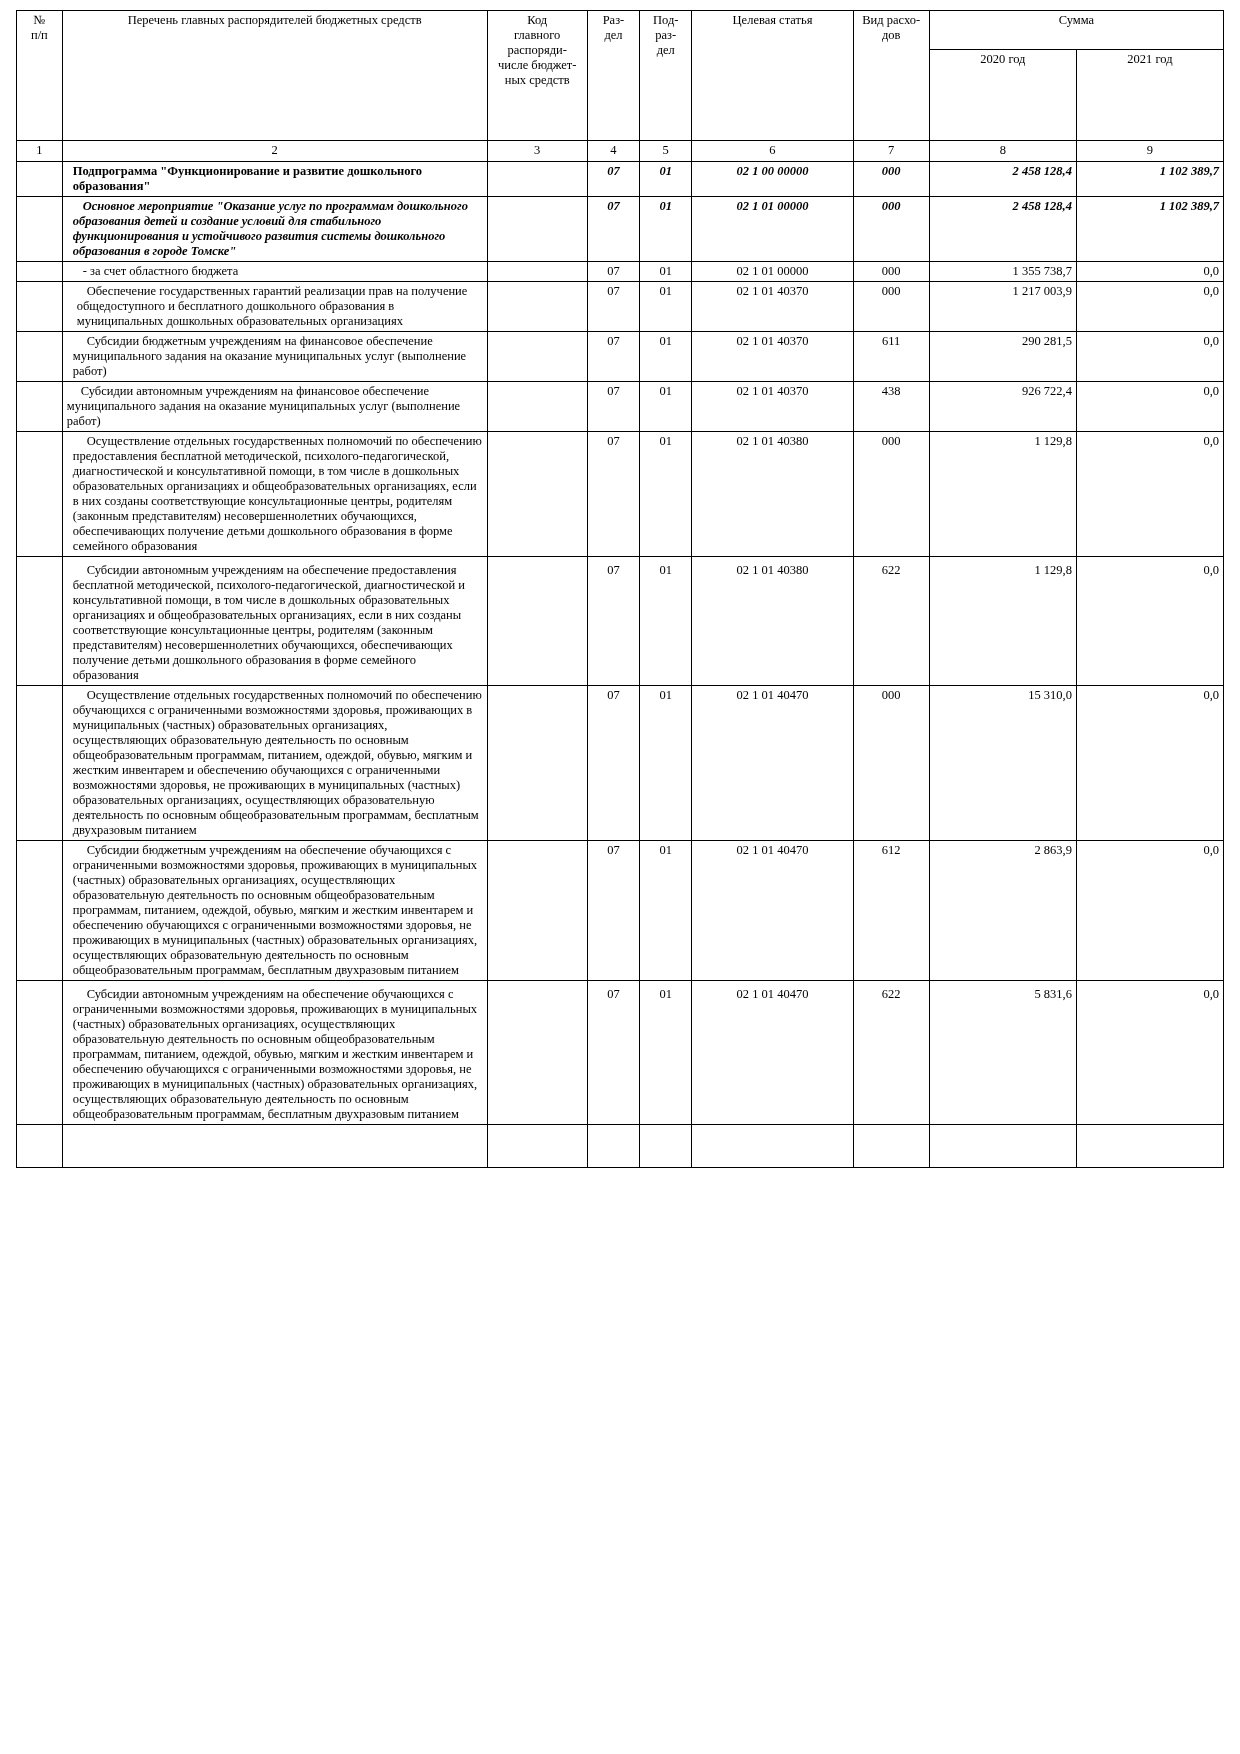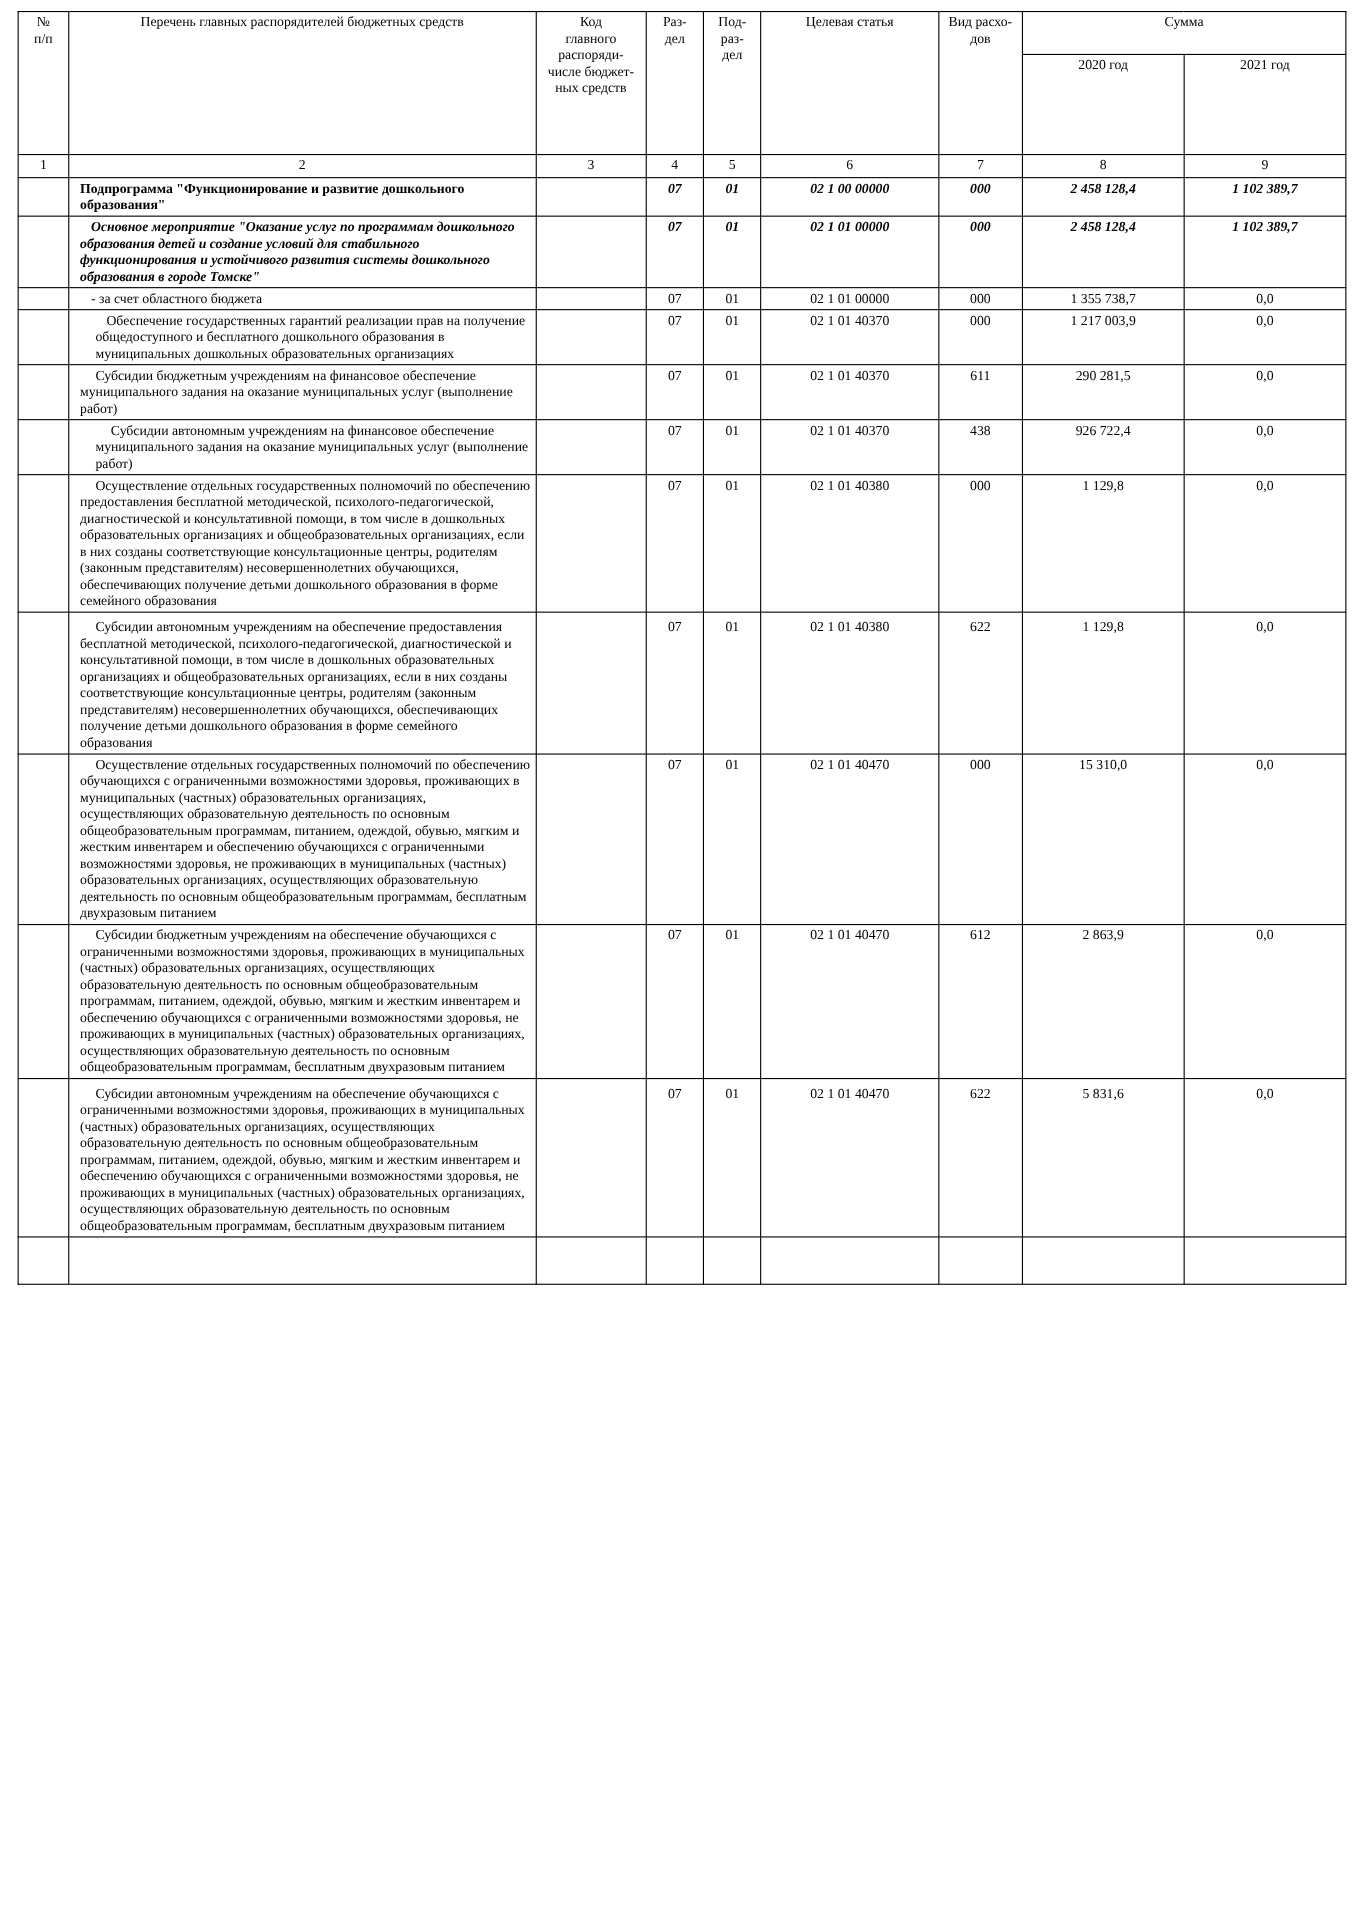--- a/index.html
+++ b/index.html
@@ -52,21 +52,21 @@
     line-height: 1.25;
   }
   .hdr-tall { height: 120px; }
   .numrow td {
     text-align: center;
     height: 16px;
     font-size: 12.5px;
     padding: 1px 2px;
   }
   .ctr { text-align: center; }
-  .right { text-align: center; }
+  .right { text-align: right; }
   .bi { font-weight: bold; font-style: italic; }
   .b { font-weight: bold; }
   .i { }
   td.txt { text-align: left; }
   .thick-top td { border-top: 2px solid #000; }
   .last-spacer td { border-left: 1px solid #000; border-right: 1px solid #000; border-bottom: none; border-top: 1px solid #000; height: 38px; }
 </style>
 </head>
 <body>
 
@@ -162,21 +162,21 @@
         <td class="ctr">07</td>
         <td class="ctr">01</td>
         <td class="ctr">02 1 01 00000</td>
         <td class="ctr">000</td>
         <td class="right i">1 355 738,7</td>
         <td class="right i">0,0</td>
       </tr>
 
       <tr>
         <td></td>
-        <td class="txt i" style="padding-left:24px; text-indent:10px;">Обеспечение государственных гарантий реализации прав на получение общедоступного и бесплатного дошкольного образования в муниципальных дошкольных образовательных организациях</td>
+        <td class="txt i" style="padding-left:14px; text-indent:10px;">Обеспечение государственных гарантий реализации прав на получение общедоступного и бесплатного дошкольного образования в муниципальных дошкольных образовательных организациях</td>
         <td></td>
         <td class="ctr i">07</td>
         <td class="ctr i">01</td>
         <td class="ctr">02 1 01 40370</td>
         <td class="ctr">000</td>
         <td class="right i">1 217 003,9</td>
         <td class="right i">0,0</td>
       </tr>
 
       <tr>
@@ -186,21 +186,21 @@
         <td class="ctr">07</td>
         <td class="ctr">01</td>
         <td class="ctr">02 1 01 40370</td>
         <td class="ctr">611</td>
         <td class="right">290 281,5</td>
         <td class="right">0,0</td>
       </tr>
 
       <tr>
         <td></td>
-        <td class="txt" style="padding-left:24px; text-indent:14px;">Субсидии автономным учреждениям на финансовое обеспечение муниципального задания на оказание муниципальных услуг (выполнение работ)</td>
+        <td class="txt" style="padding-left:4px; text-indent:14px;">Субсидии автономным учреждениям на финансовое обеспечение муниципального задания на оказание муниципальных услуг (выполнение работ)</td>
         <td></td>
         <td class="ctr">07</td>
         <td class="ctr">01</td>
         <td class="ctr">02 1 01 40370</td>
         <td class="ctr">438</td>
         <td class="right">926 722,4</td>
         <td class="right">0,0</td>
       </tr>
 
       <tr>

